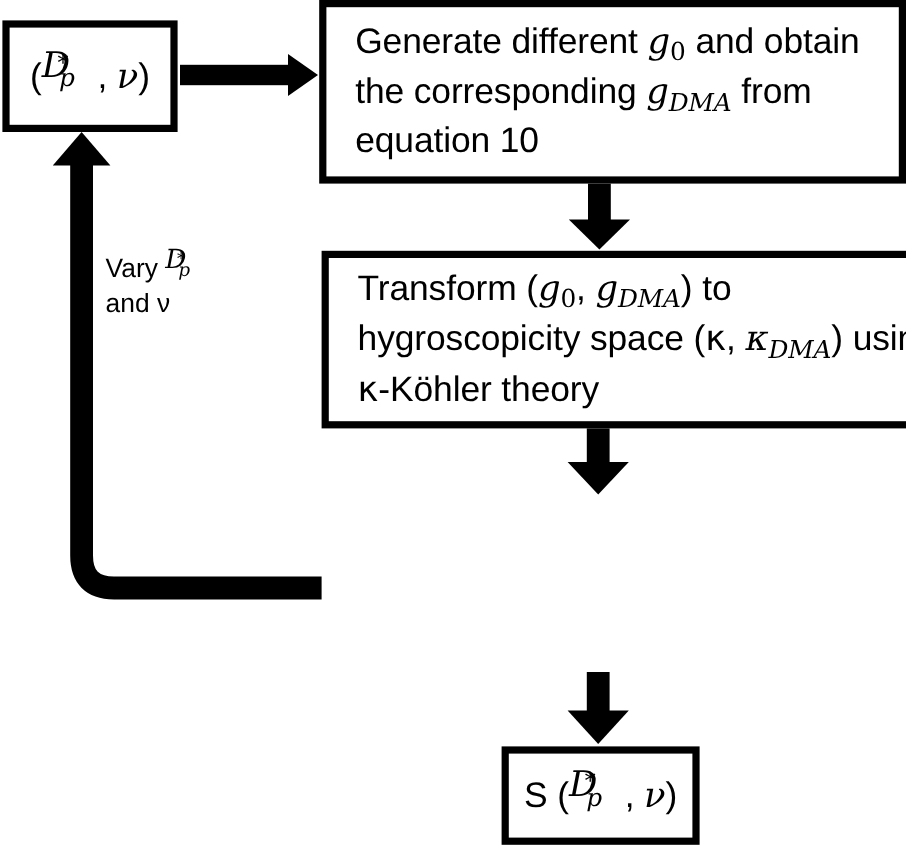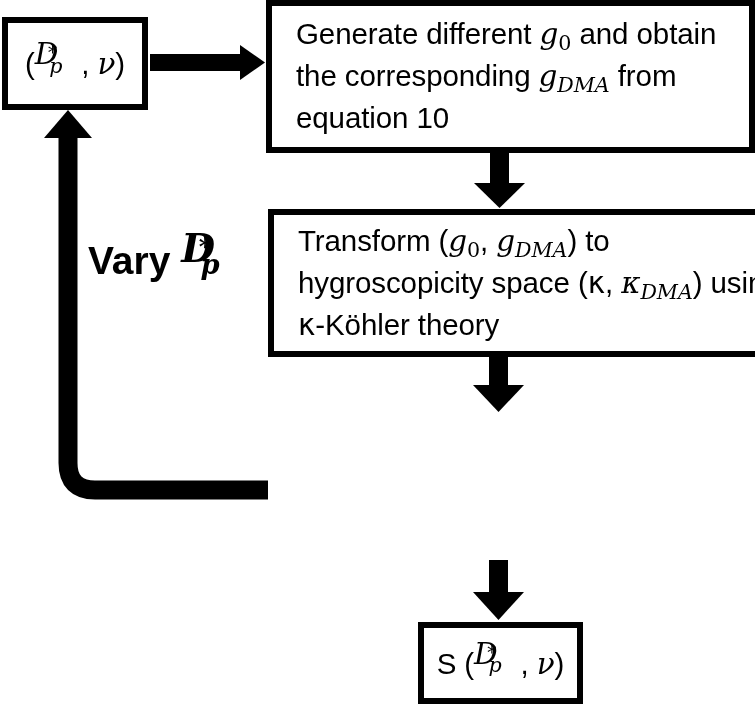--- a/index.html
+++ b/index.html
@@ -101,25 +101,24 @@
     top: 0;
     width: 755px;
     height: 710px;
     pointer-events: none;
   }
 
   
   #loop-label {
     position: absolute;
     left: 88px;
-    top: 235px;
+    top: 209px;
     width: 160px;
-    font-size: 39px;
+    font-size: 22px;
     line-height: 1.32;
-    font-weight: bold;
   }
 </style>
 </head>
 <body>
 
 <div id="canvas">
 
   <svg id="wires" viewBox="0 0 755 710" xmlns="http://www.w3.org/2000/svg">
 
     <g>
@@ -170,15 +169,16 @@
   <div class="node center" id="node-output">
     <div class="txt" style="text-align:center;">
       <span>S (</span><span class="dpstar"><span class="d">D</span><span class="st">*</span><span class="pp">p</span></span><span> , </span><span class="mathvar">ν</span><span>)</span>
     </div>
   </div>
 
   <div id="loop-label">
     <div>
       <span>Vary </span><span class="dpstar"><span class="d">D</span><span class="st">*</span><span class="pp">p</span></span>
     </div>
+    <div>and ν</div>
   </div>
 
 </div>
 
 </body></html>

